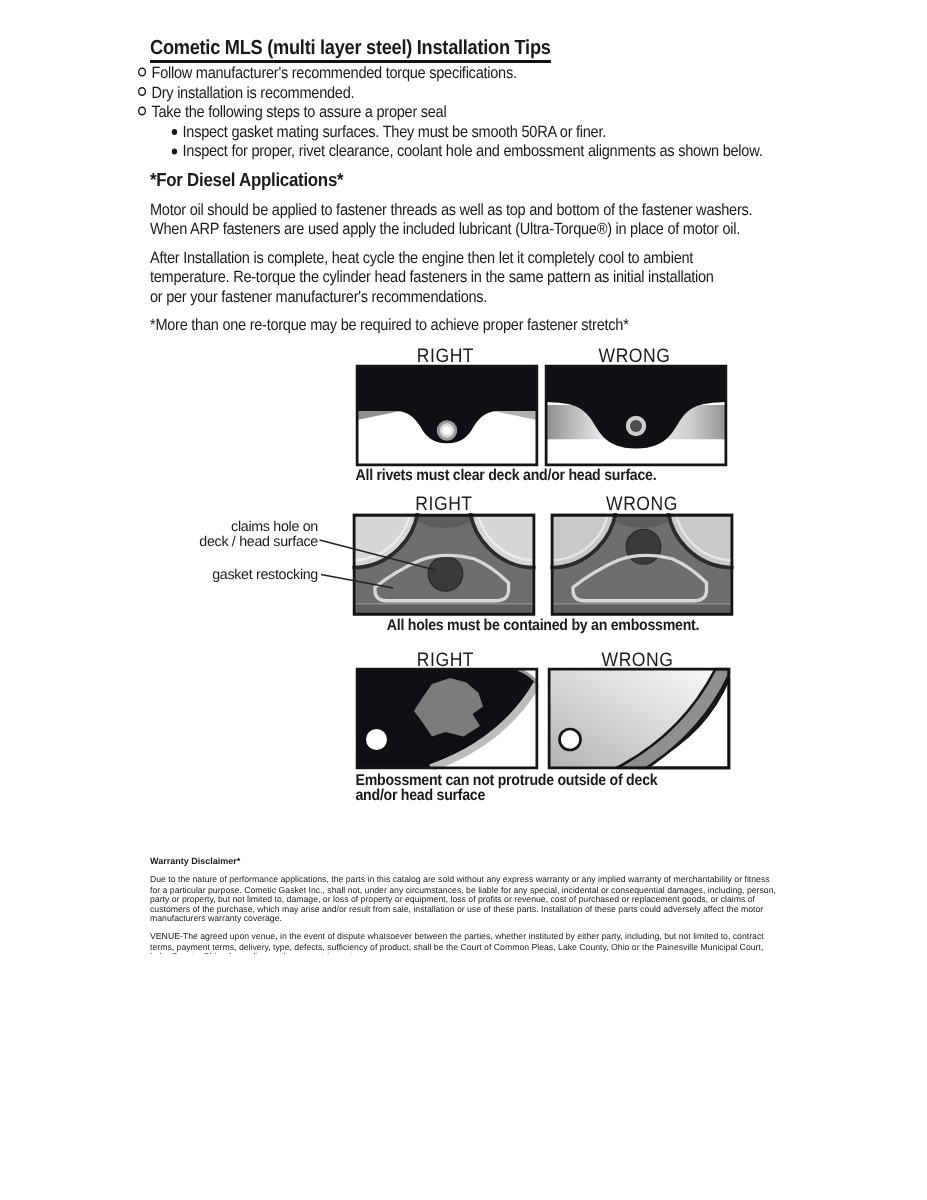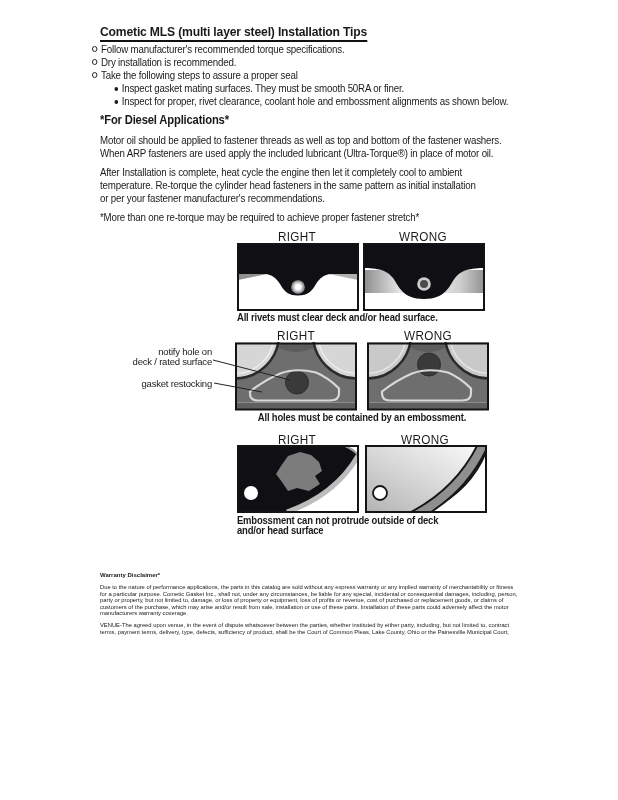--- a/index.html
+++ b/index.html
@@ -96,22 +96,22 @@
     </g>
     <rect x="1" y="1" width="120" height="66" fill="none" stroke="#141414" stroke-width="2"></rect>
   </svg>
 
   <div class="abs cap condense" style="left:237px;top:313px;">All rivets must clear deck and/or head surface.</div>
 
   <div class="abs dg-label condense-c" style="left:235px;top:328px;width:122px;">RIGHT</div>
   <div class="abs dg-label condense-c" style="left:367px;top:328px;width:122px;">WRONG</div>
 
   <div class="abs ann" style="left:110px;top:347px;width:102px;">
-    <div class="cap-line">notify hole on</div>
-    <div class="cap-line">deck / rated surface</div>
+    <div class="cap-line">claims hole on</div>
+    <div class="cap-line">deck / head surface</div>
   </div>
   <div class="abs ann" style="left:106px;top:379px;width:106px;">gasket restocking</div>
 
   <svg class="abs" style="left:235px;top:342px;" width="122" height="69" viewBox="0 0 122 68">
     <rect x="1" y="1" width="120" height="66" fill="#6e6e6e"></rect>
     <path d="M36,1 H86 Q61,18 36,1 Z" fill="#5d5d5d"></path>
     <circle cx="0" cy="-8" r="44" fill="#d6d6d6" stroke="#2b2b2b" stroke-width="2.5"></circle>
     <circle cx="0" cy="-8" r="39" fill="none" stroke="#ececec" stroke-width="1.5"></circle>
     <circle cx="122" cy="-8" r="44" fill="#d6d6d6" stroke="#2b2b2b" stroke-width="2.5"></circle>
     <circle cx="122" cy="-8" r="39" fill="none" stroke="#ececec" stroke-width="1.5"></circle>

